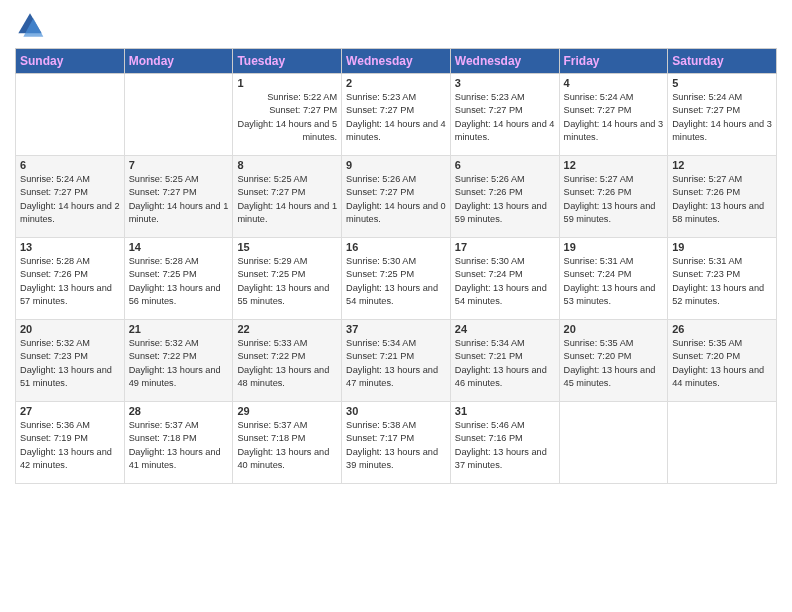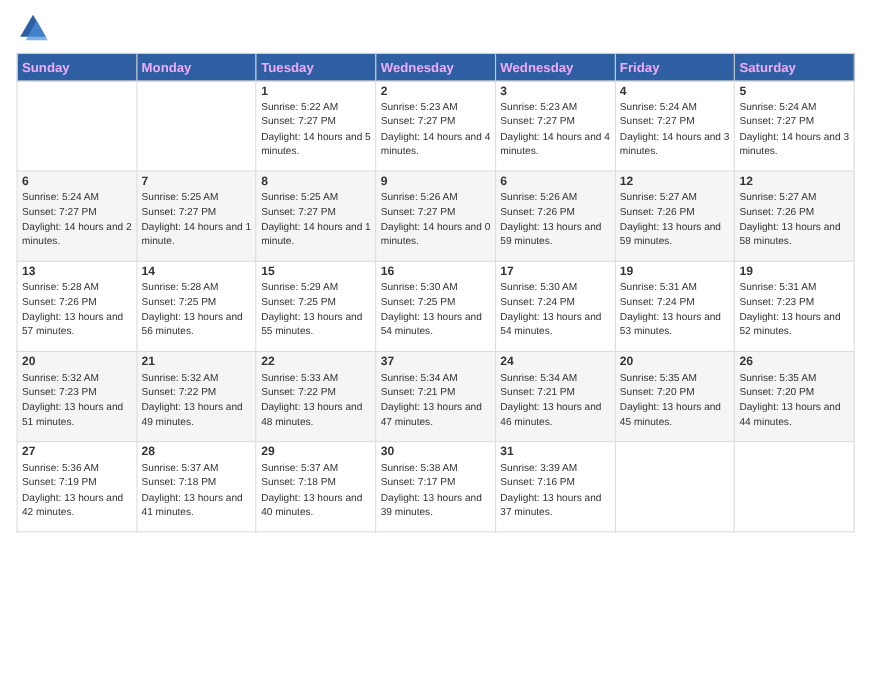--- a/index.html
+++ b/index.html
@@ -134,21 +134,21 @@
           <th>Friday</th>
           <th>Saturday</th>
         </tr>
     </thead>
     <tbody id="cal-body">
     <tr>
           <td class="empty-cell"></td>
           <td class="empty-cell"></td>
           <td>
             <span class="day-number">1</span>
-            <div class="day-info" style="white-space: pre-line;">Sunrise: 5:22 AM
+            <div class="day-info" style="white-space: pre-line; text-align: right;">Sunrise: 5:22 AM
 Sunset: 7:27 PM
 Daylight: 14 hours and 5 minutes.</div>
           </td>
           <td>
             <span class="day-number">2</span>
             <div class="day-info" style="white-space: pre-line;">Sunrise: 5:23 AM
 Sunset: 7:27 PM
 Daylight: 14 hours and 4 minutes.</div>
           </td>
           <td>
@@ -322,21 +322,21 @@
 Daylight: 13 hours and 40 minutes.</div>
           </td>
           <td>
             <span class="day-number">30</span>
             <div class="day-info" style="white-space: pre-line;">Sunrise: 5:38 AM
 Sunset: 7:17 PM
 Daylight: 13 hours and 39 minutes.</div>
           </td>
           <td>
             <span class="day-number">31</span>
-            <div class="day-info" style="white-space: pre-line;">Sunrise: 3:39 AM
+            <div class="day-info" style="white-space: pre-line;">Sunrise: 5:46 AM
 Sunset: 7:16 PM
 Daylight: 13 hours and 37 minutes.</div>
           </td>
           <td class="empty-cell"></td>
           <td class="empty-cell"></td>
         </tr>
       </tbody>
   </table>
 </div>
 

